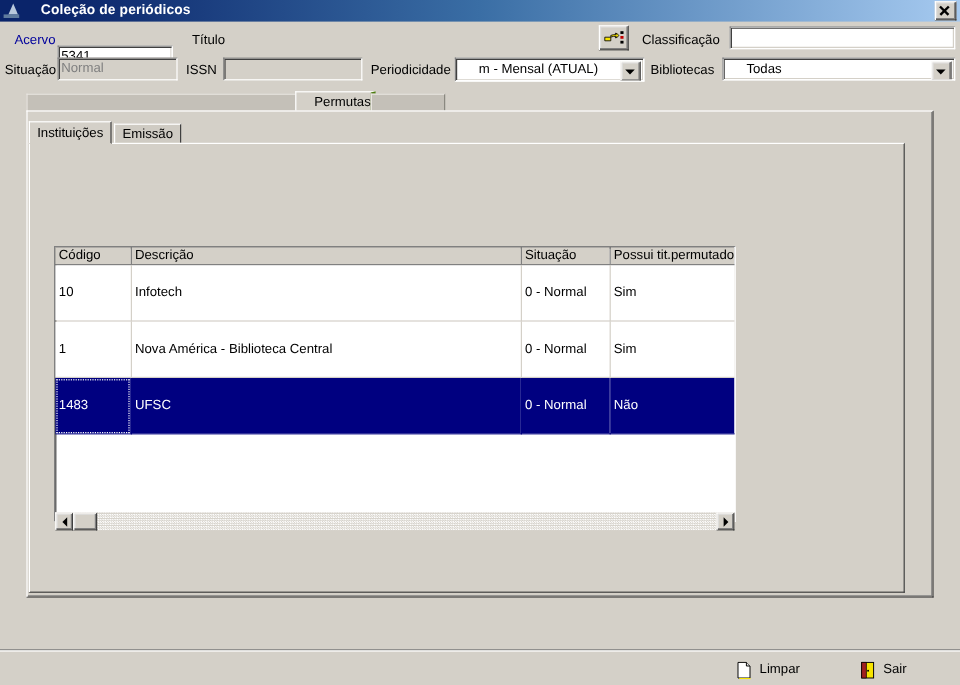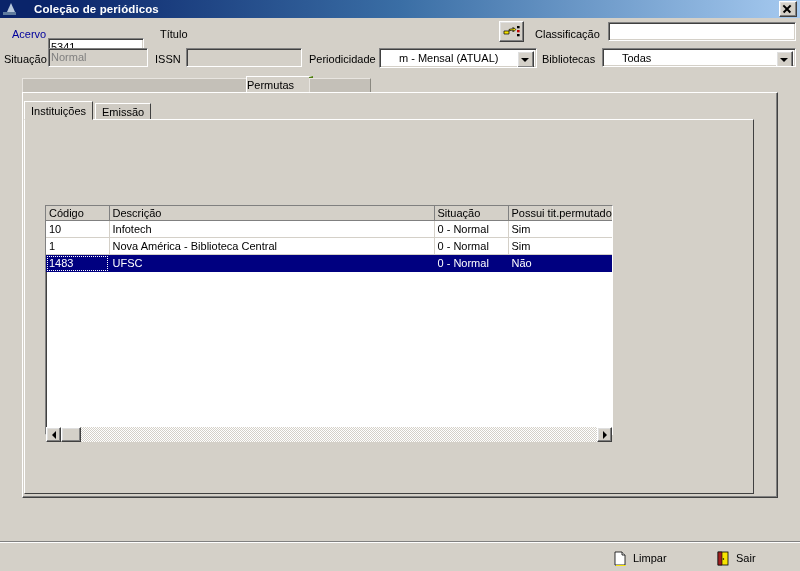--- a/index.html
+++ b/index.html
@@ -174,21 +174,21 @@
     border-right: 1px solid #8a8880;
   }
   .tab-sel {
     position: absolute;
     left: 224px; top: 0px;
     width: 62px; height: 18px;
     background: #d4d0c8;
     border-top: 1px solid #ffffff;
     border-left: 1px solid #ffffff;
     border-right: 4px solid #4d7c0f;
-    text-align: left;
+    text-align: right;
     font-size: 11px;
     line-height: 16px;
     cursor: default;
   }
 
   
   .mainpanel {
     position: absolute;
     left: 22px; top: 92px;
     width: 756px; height: 406px;
@@ -268,21 +268,21 @@
     font-weight: normal;
     padding: 1px 3px;
     height: 14px;
     box-sizing: border-box;
     overflow: hidden;
     white-space: nowrap;
   }
   table.grid td {
     border-right: 1px solid #d4d0c8;
     border-bottom: 1px solid #d4d0c8;
-    padding: 2px 3px;
+    padding: 17px 3px;
     height: 15px;
     box-sizing: border-box;
     overflow: hidden;
     white-space: nowrap;
     background: #fff;
   }
   table.grid tr.selected td {
     background: #000080;
     color: #fff;
     border-right-color: #000080;

